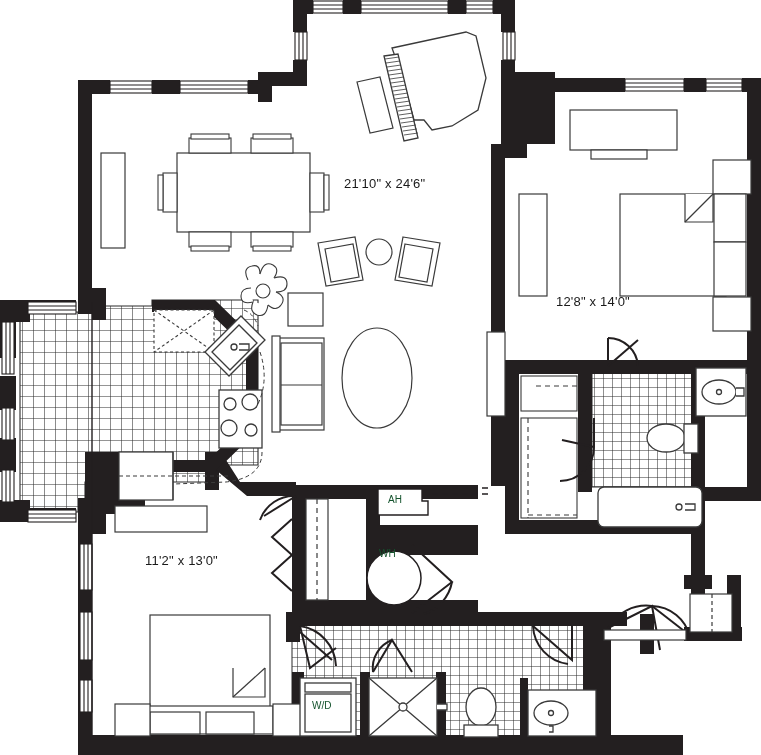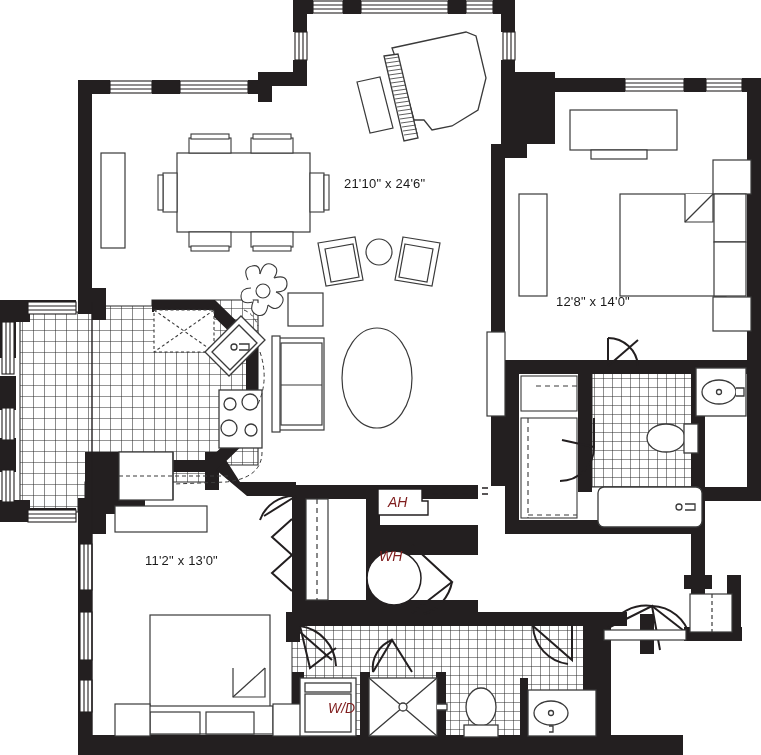--- a/index.html
+++ b/index.html
@@ -10,24 +10,23 @@
     position:absolute;
     font-family:"Liberation Sans", sans-serif;
     font-size:13px;
     color:#1a1a1a;
     white-space:nowrap;
     letter-spacing:0.2px;
   }
   .fixture-label{
     position:absolute;
     font-family:"Liberation Sans", sans-serif;
-    font-size:14px;
-    color:#7f1d1d;
+    font-size:10px;
+    color:#14532d;
     white-space:nowrap;
-    font-style:italic;
   }
 </style>
 </head>
 <body>
 
 <div id="plan-wrap">
 
   <svg id="plan-svg" viewBox="0 0 761 755">
     <defs>
       <pattern id="tilegrid" width="11" height="11" patternUnits="userSpaceOnUse">
@@ -488,15 +487,15 @@
   <div class="room-label" style="left:344px; top:176px;">21'10" x 24'6"</div>
 
   <div class="room-label" style="left:556px; top:294px;">12'8" x 14'0"</div>
 
   <div class="room-label" style="left:145px; top:553px;">11'2" x 13'0"</div>
 
   <div class="fixture-label" style="left:388px; top:494px;">AH</div>
 
   <div class="fixture-label" style="left:379px; top:548px;">WH</div>
 
-  <div class="fixture-label" style="left:328px; top:700px;">W/D</div>
+  <div class="fixture-label" style="left:312px; top:700px;">W/D</div>
 
 </div>
 
 </body></html>

